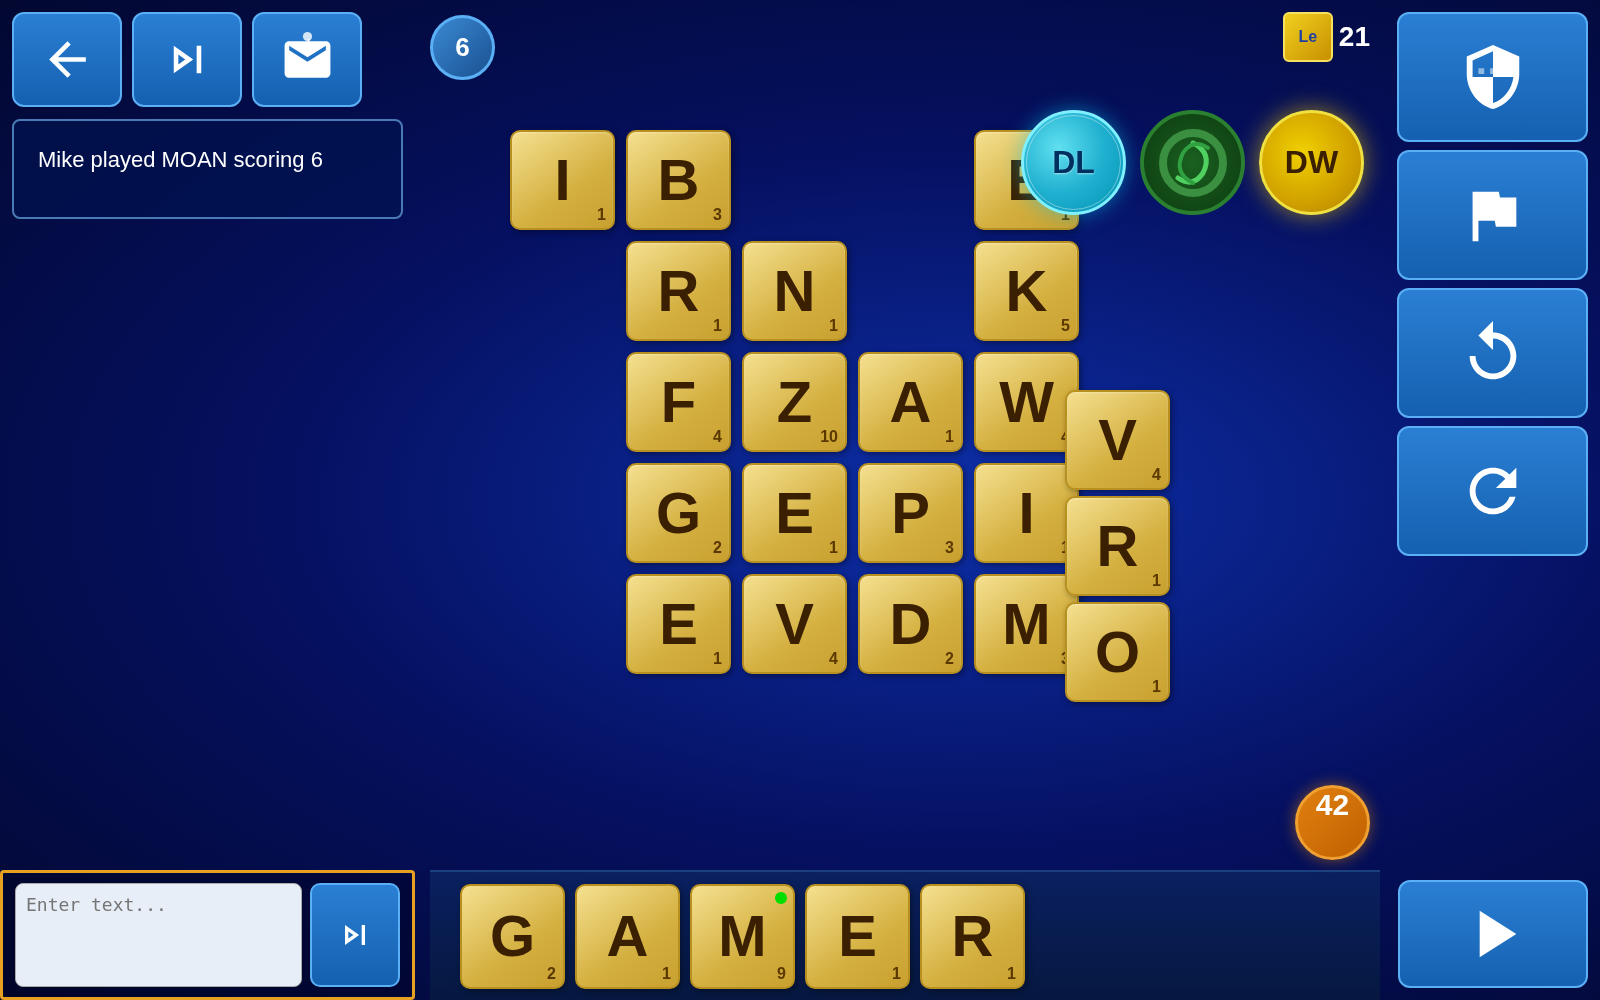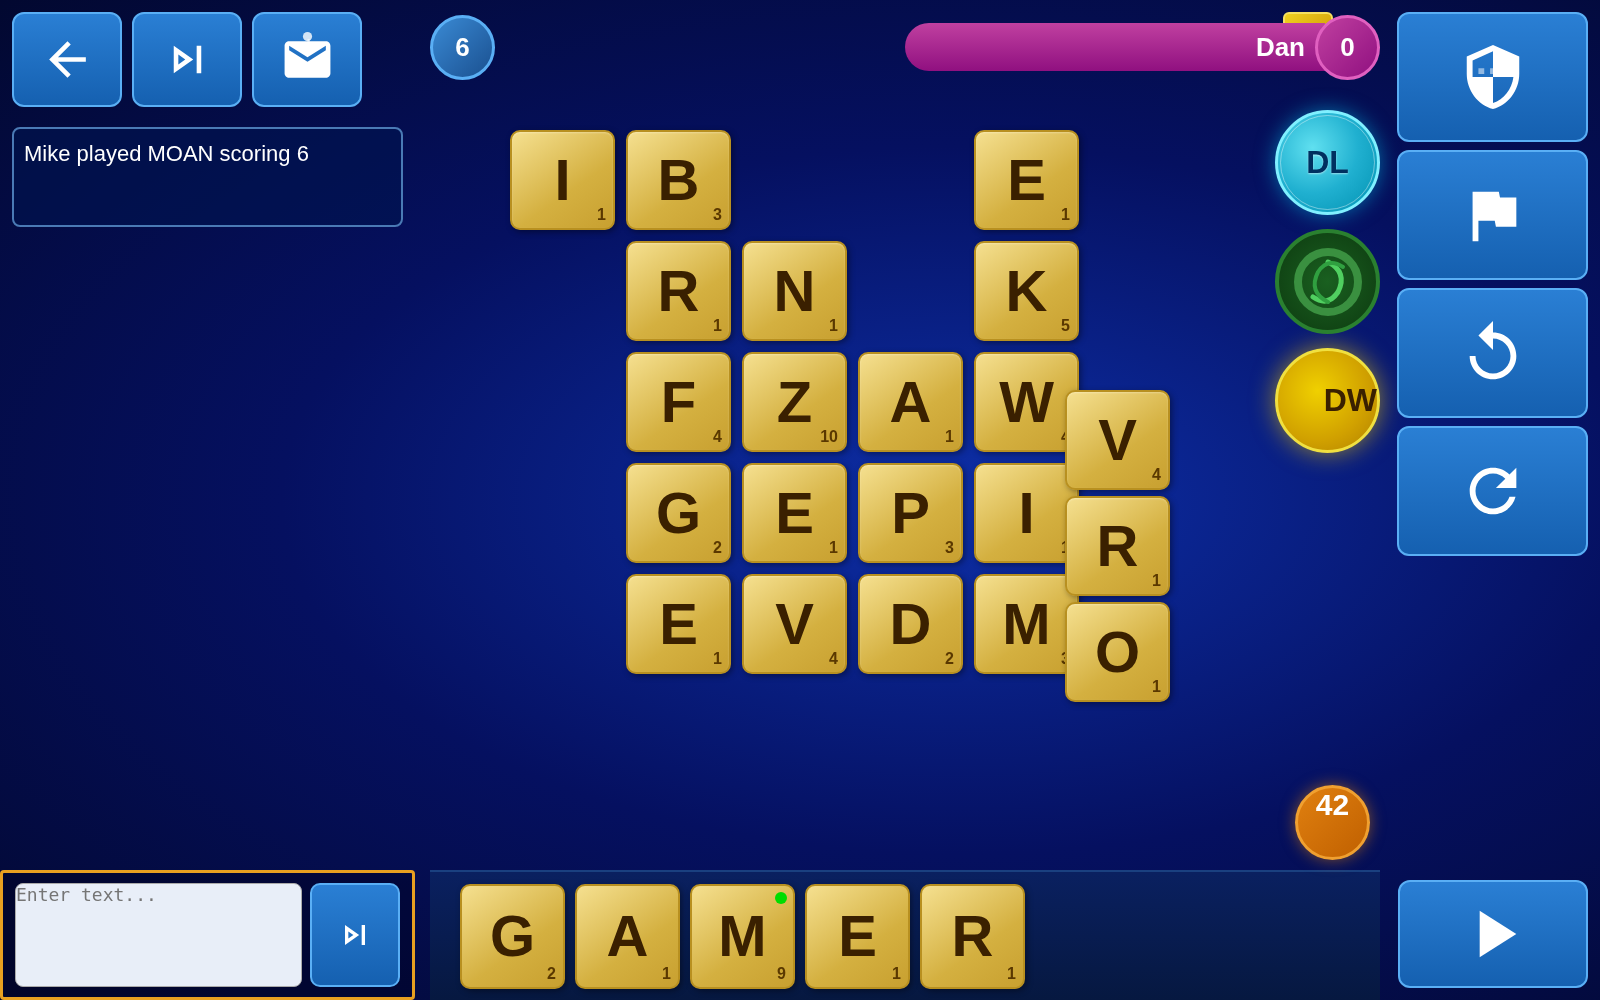--- a/index.html
+++ b/index.html
@@ -52,25 +52,25 @@
     }
 
     .tool-btn svg {
       width: 55px;
       height: 55px;
       fill: white;
     }
 
     
     .log-box {
-      margin: 12px 12px;
+      margin: 4px 12px;
       border: 2px solid #4a7ab5;
       border-radius: 8px;
       background: rgba(0,20,80,0.6);
-      padding: 10px;
+      padding: 24px;
       min-height: 100px;
     }
 
     .log-text {
       color: white;
       font-size: 22px;
       line-height: 1.4;
     }
 
     
@@ -86,20 +86,21 @@
       border: 3px solid #e8a020;
       border-radius: 4px;
       background: rgba(0,0,30,0.4);
     }
 
     .chat-input {
       flex: 1;
       border-radius: 8px;
       border: 1px solid #aaa;
       background: #e8eef8;
+      padding: 10px;
       font-size: 18px;
       color: #666;
       resize: none;
       outline: none;
     }
 
     .send-btn {
       width: 90px;
       background: linear-gradient(180deg, #2a7fd4 0%, #1560b0 100%);
       border: 2px solid #5aaff5;
@@ -289,24 +290,23 @@
       bottom: 4px;
       right: 7px;
       font-size: 16px;
       font-weight: bold;
       color: #5a3800;
     }
 
     
     .specials {
       position: absolute;
-      right: 220px;
+      right: 236px;
       top: 110px;
       display: flex;
-      flex-direction: column;
       gap: 14px;
       z-index: 2;
       align-items: center;
     }
 
     .dl-bubble {
       width: 105px;
       height: 105px;
       border-radius: 50%;
       background: radial-gradient(circle at 35% 35%, #60e0f0 0%, #20b0d0 50%, #0090b0 100%);
@@ -346,21 +346,21 @@
     }
 
     .dw-bubble {
       width: 105px;
       height: 105px;
       border-radius: 50%;
       background: radial-gradient(circle at 40% 40%, #f0d000 0%, #d0a000 60%, #b08000 100%);
       border: 3px solid #f0e040;
       display: flex;
       align-items: center;
-      justify-content: flex-end;
+      justify-content: center;
       box-shadow: 0 0 25px rgba(240,200,0,0.6);
     }
 
     .dw-text {
       color: #3a2000;
       font-size: 32px;
       font-weight: 900;
     }
 
     .tw-bubble {
@@ -544,28 +544,20 @@
   </div>
 </div>
 
 <div class="header">
   <div class="score-mike">
     <div class="score-bubble-mike">
       <span>6</span>
     </div>
   </div>
 
-  <div class="score-dan-group">
-    <div class="name-bar-dan">
-      <span>Dan</span>
-    </div>
-    <div class="score-bubble-dan">
-      <span>0</span>
-    </div>
-  </div>
 </div>
 
 <div class="level-badge">
   <div class="level-icon">
     <span>Le</span>
   </div>
   <span class="level-num">21</span>
 </div>
 
 <div class="board-area">

